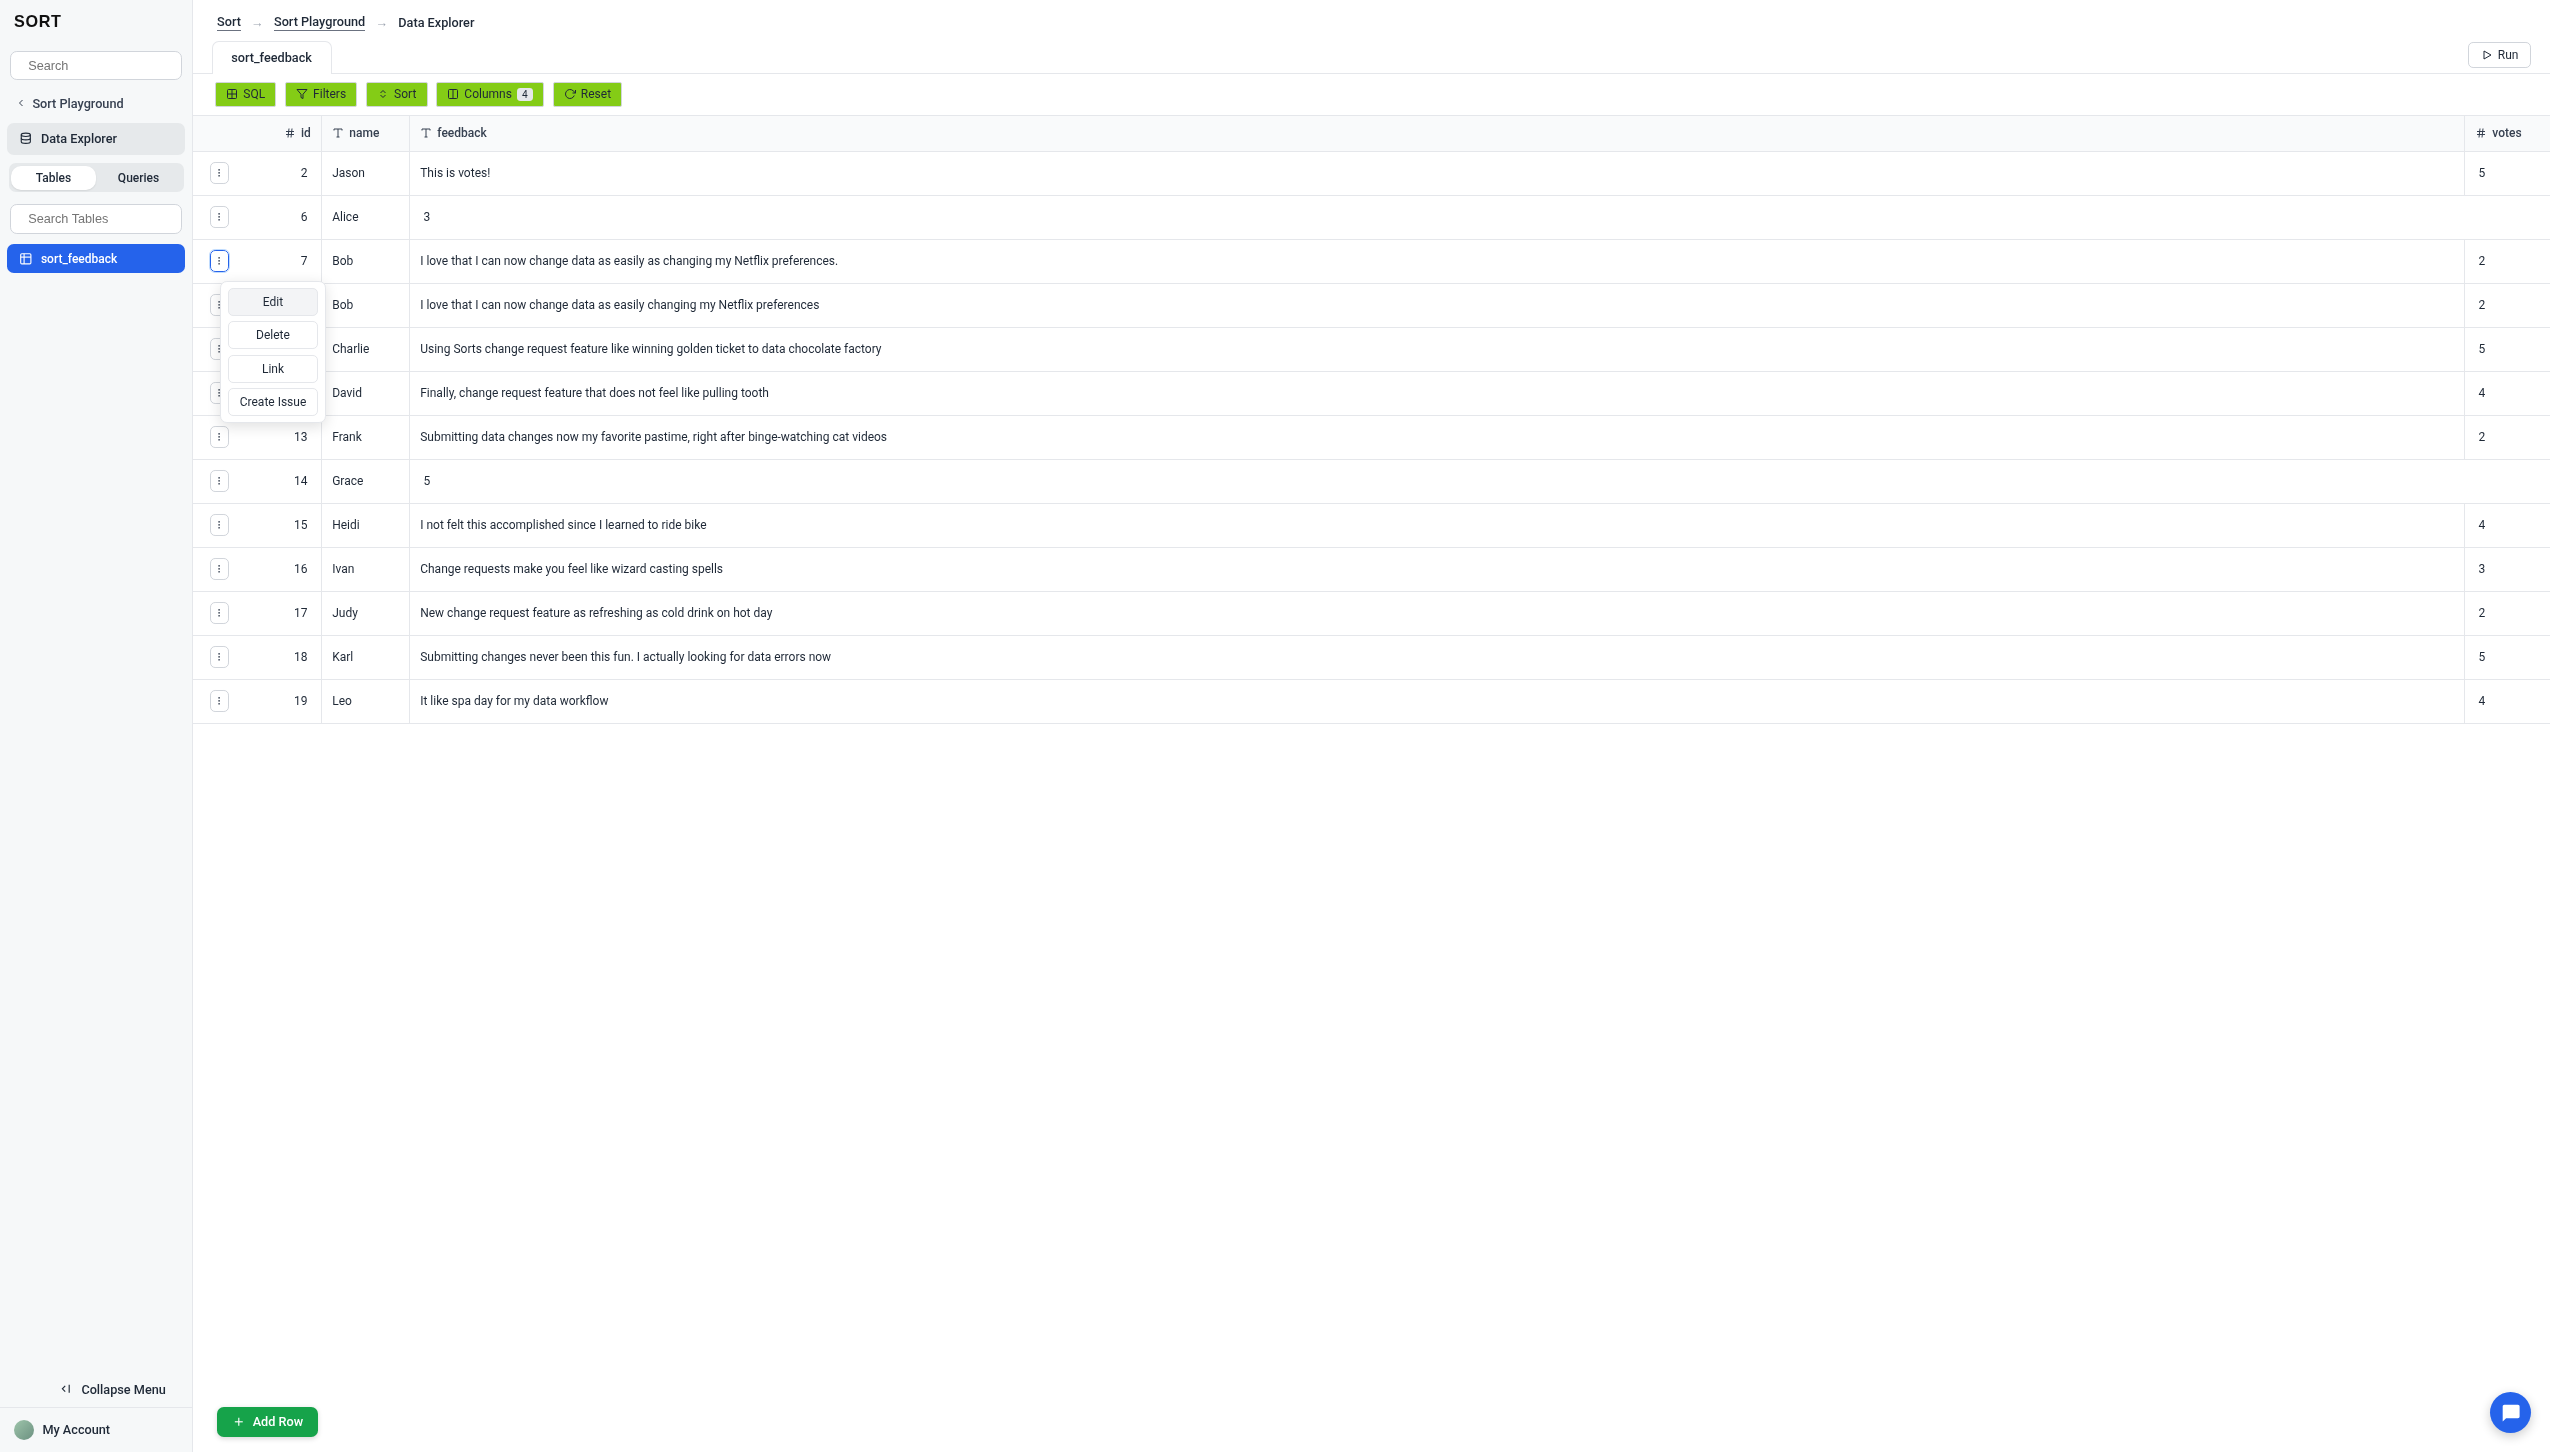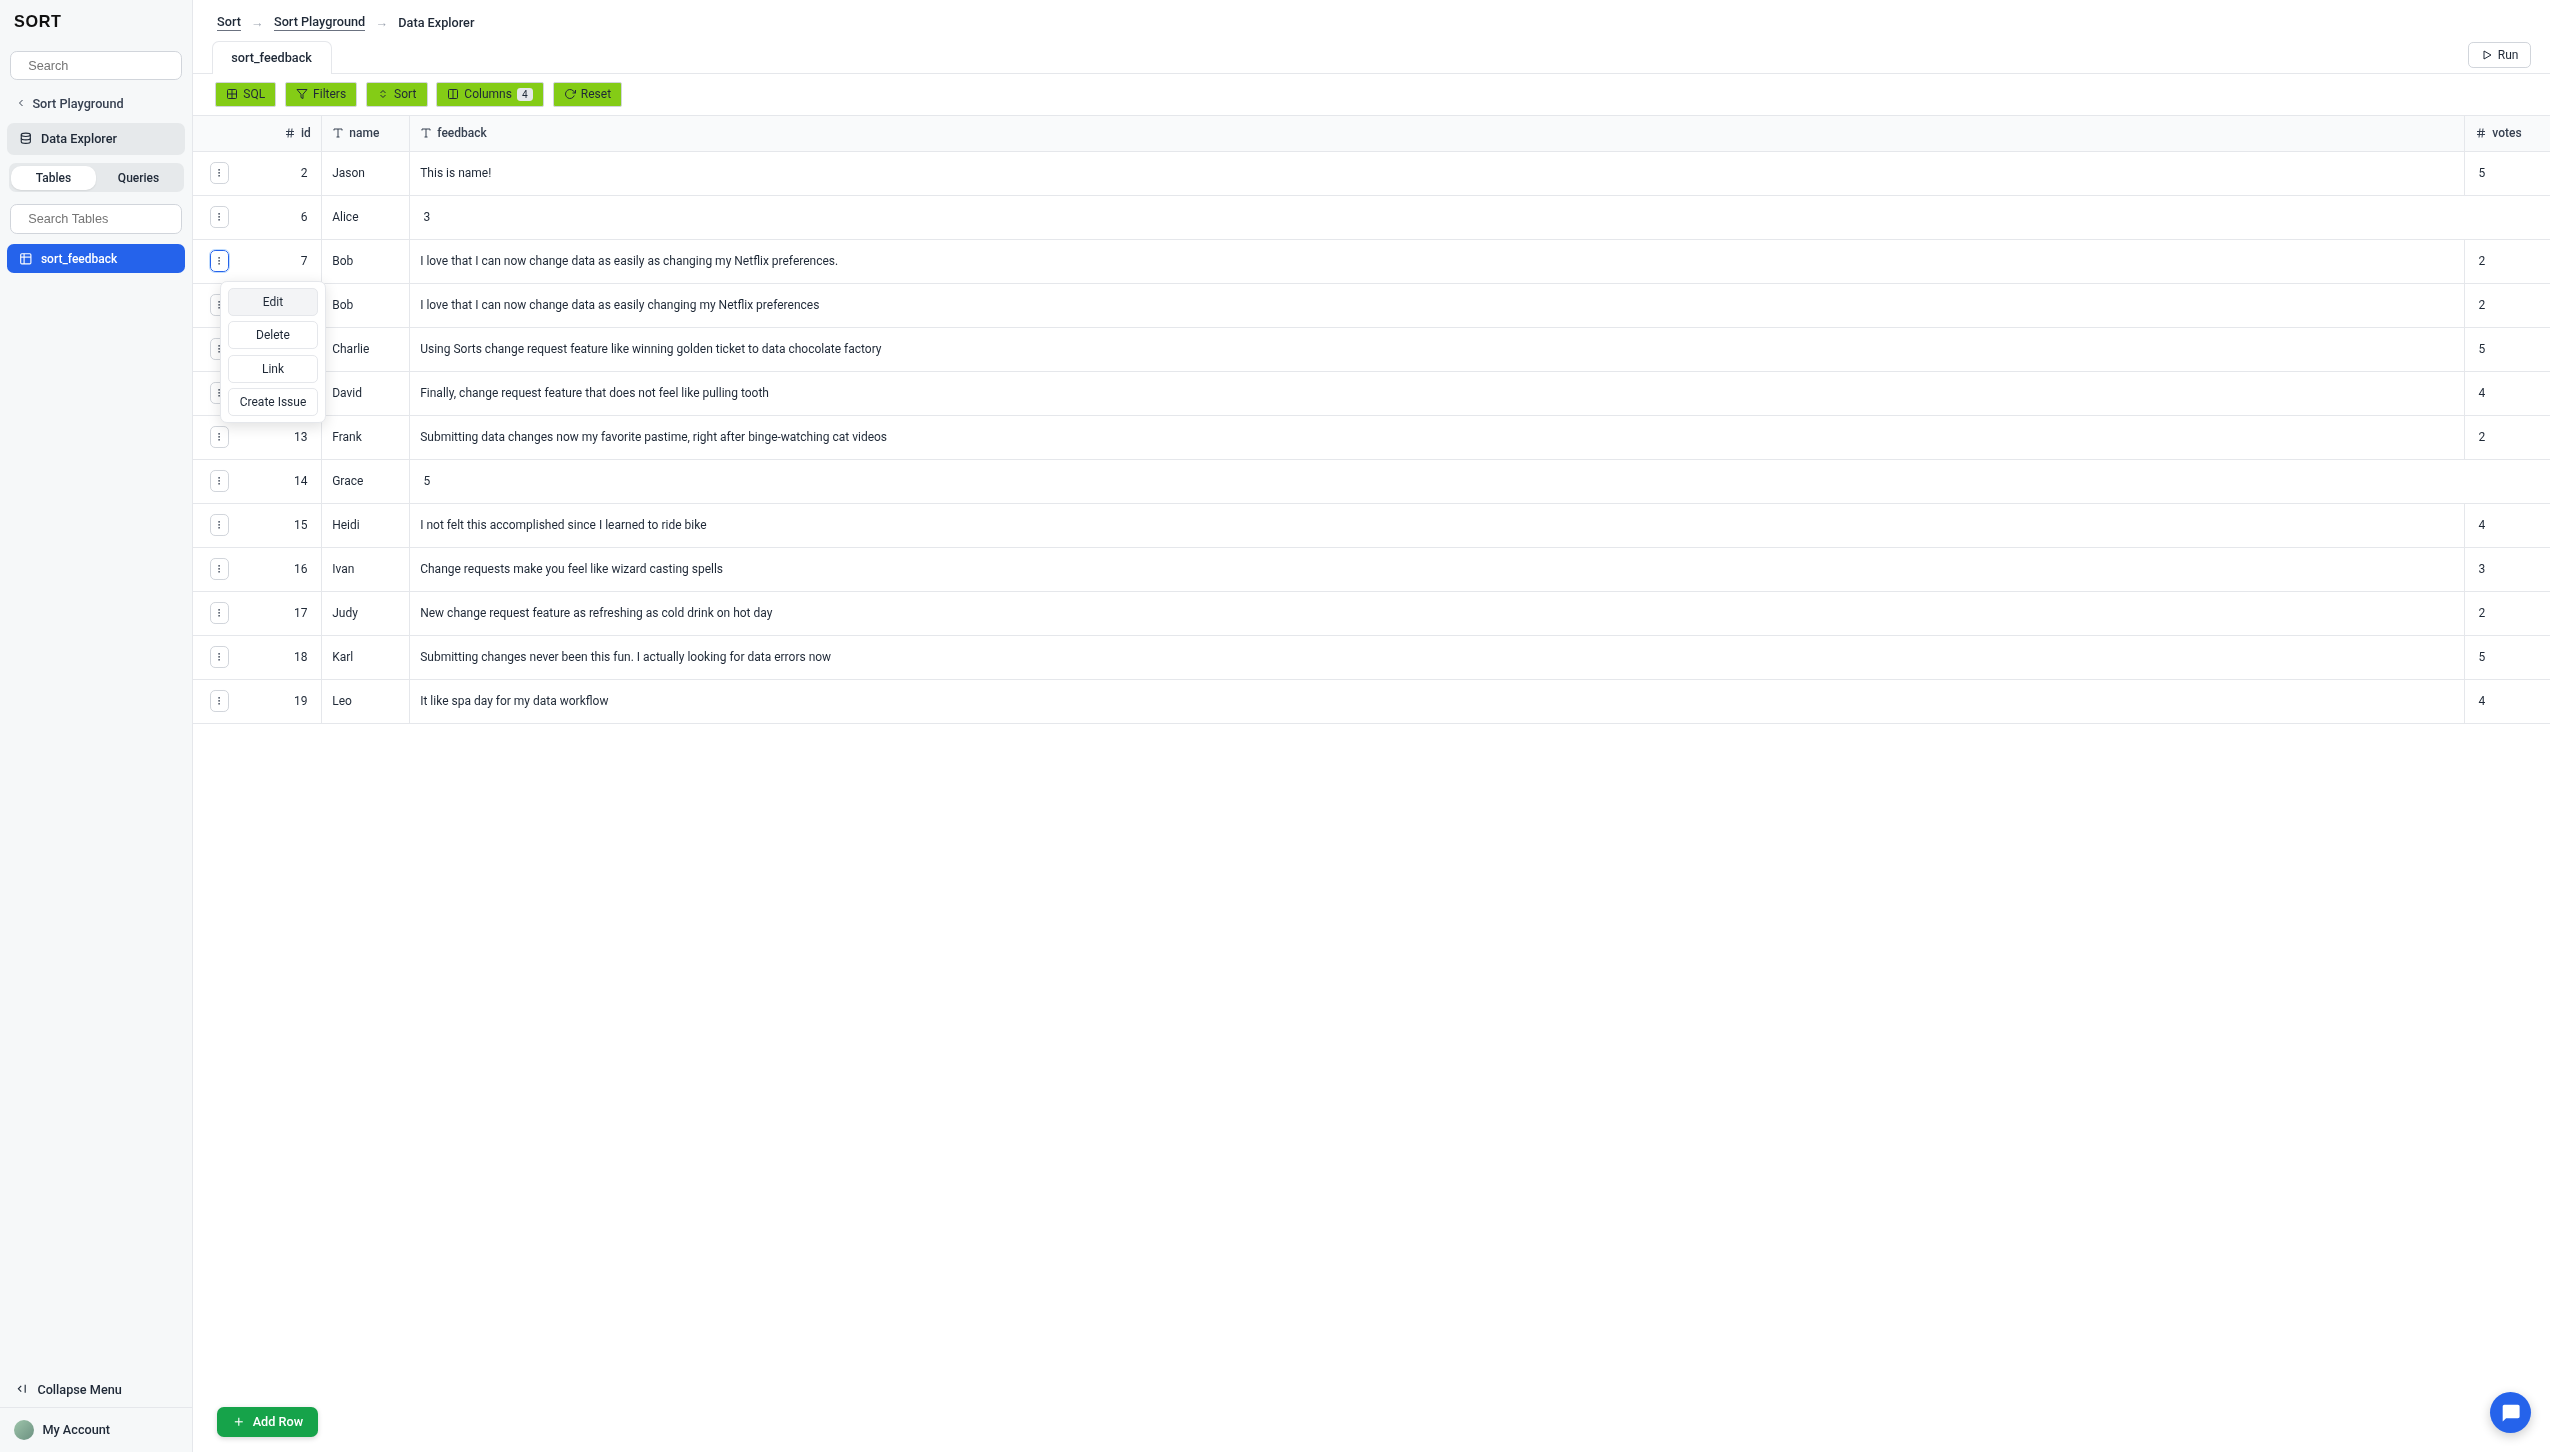--- a/index.html
+++ b/index.html
@@ -97,20 +97,21 @@
     
     .sidebar-spacer { flex: 1; }
     .collapse-menu {
       display: flex;
       align-items: center;
       gap: 8.5px;
       padding: 10.2px 15.3px;
       cursor: pointer;
       font-size: 12.7px;
       font-weight: 500;
+      margin-left: 44px;
     }
     .account {
       display: flex;
       align-items: center;
       gap: 8.5px;
       padding: 12px 13.6px;
       border-top: 0.8px solid #e5e7eb;
       cursor: pointer;
       font-size: 12.7px;
       font-weight: 500;
@@ -465,21 +466,21 @@
         <svg width="10.2" height="13.6" viewBox="0 0 24 24" fill="#374151">
                   <circle cx="12" cy="5" r="2"></circle>
                   <circle cx="12" cy="12" r="2"></circle>
                   <circle cx="12" cy="19" r="2"></circle>
                 </svg>
       </div>
 
     </div>
     <div class="cell-id">2</div>
     <div class="cell-name">Jason</div>
-    <div class="cell-feedback">This is name!</div>
+    <div class="cell-feedback">This is votes!</div>
     <div class="cell-votes">5</div>
   </div>
           <div class="grid-row">
     <div class="cell-actions" style="position:relative;">
       <div class="row-menu-btn">
         <svg width="10.2" height="13.6" viewBox="0 0 24 24" fill="#374151">
                   <circle cx="12" cy="5" r="2"></circle>
                   <circle cx="12" cy="12" r="2"></circle>
                   <circle cx="12" cy="19" r="2"></circle>
                 </svg>

